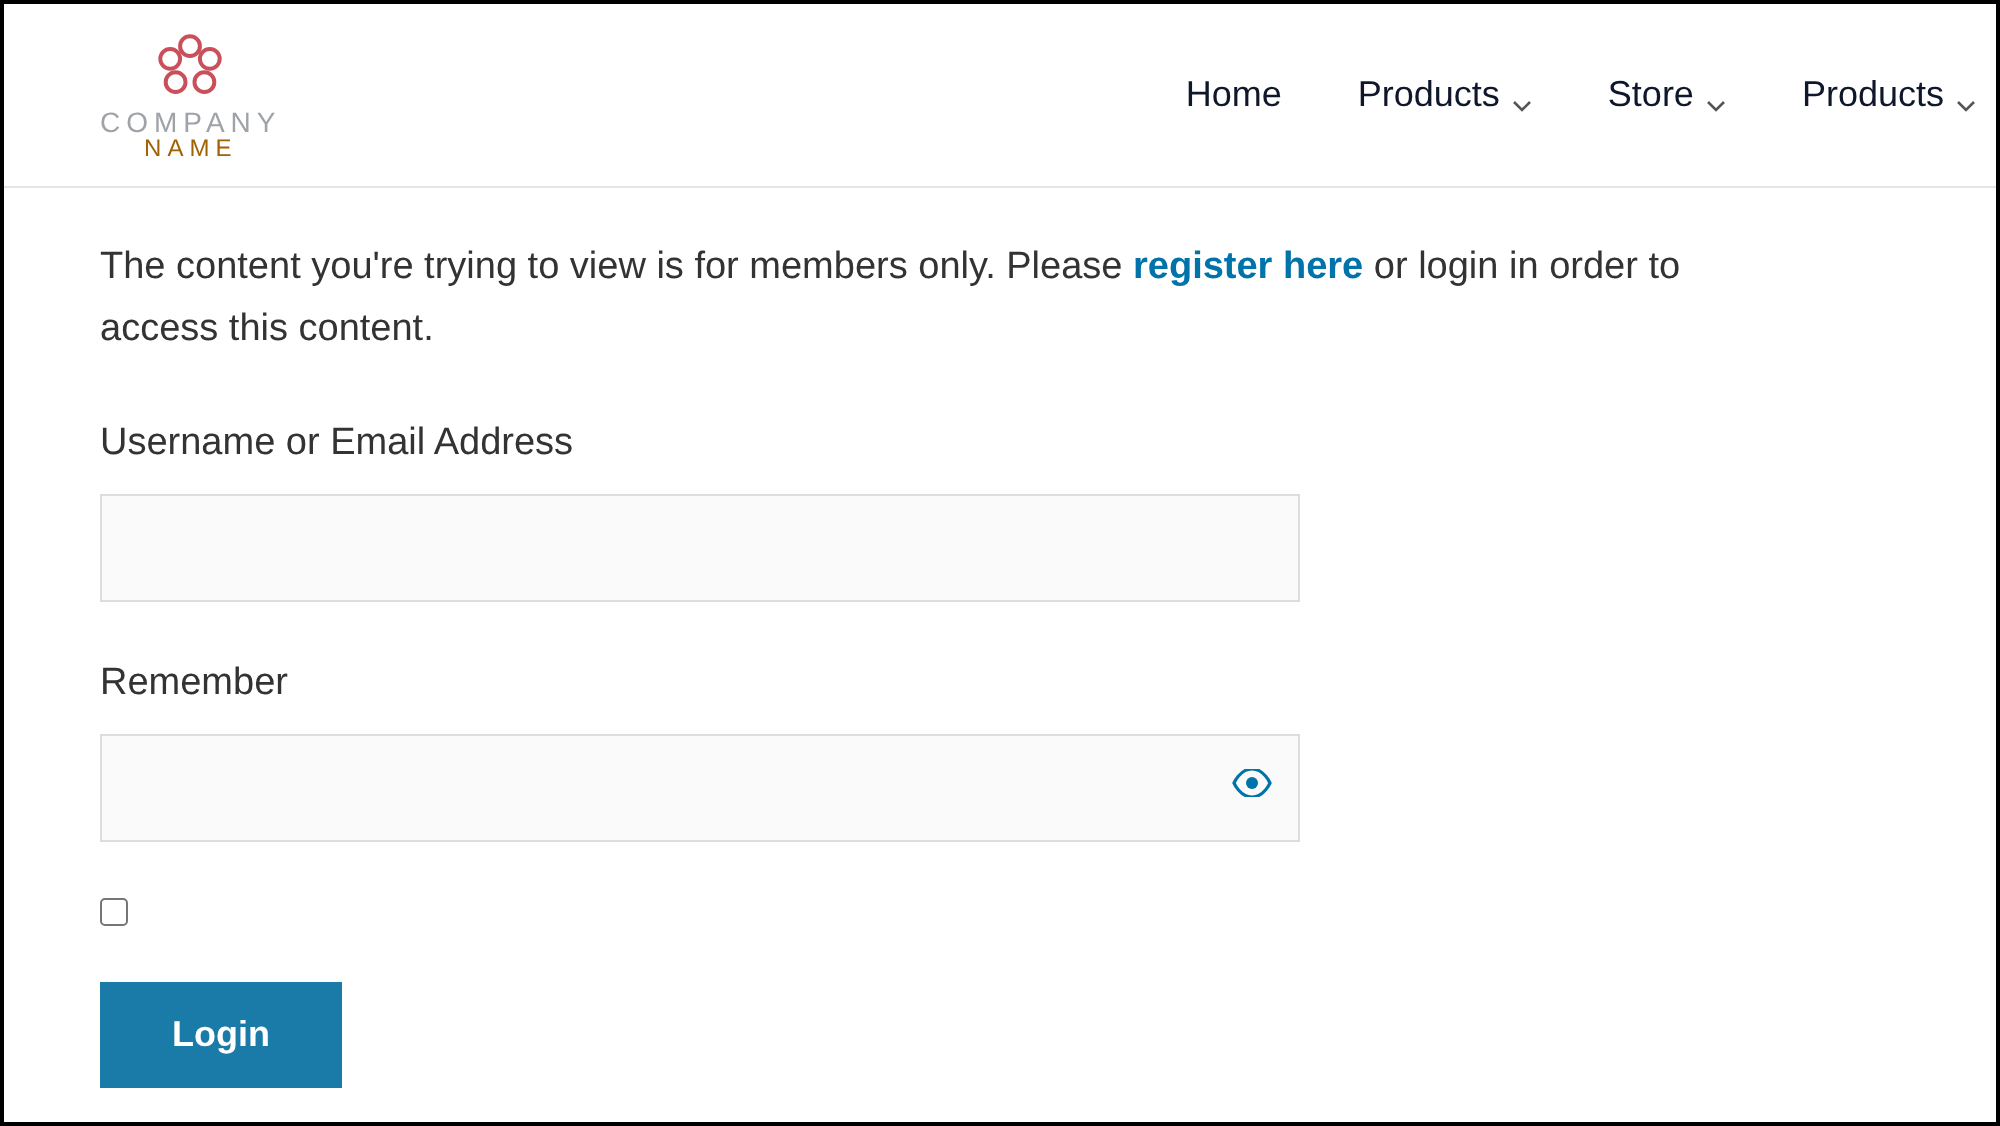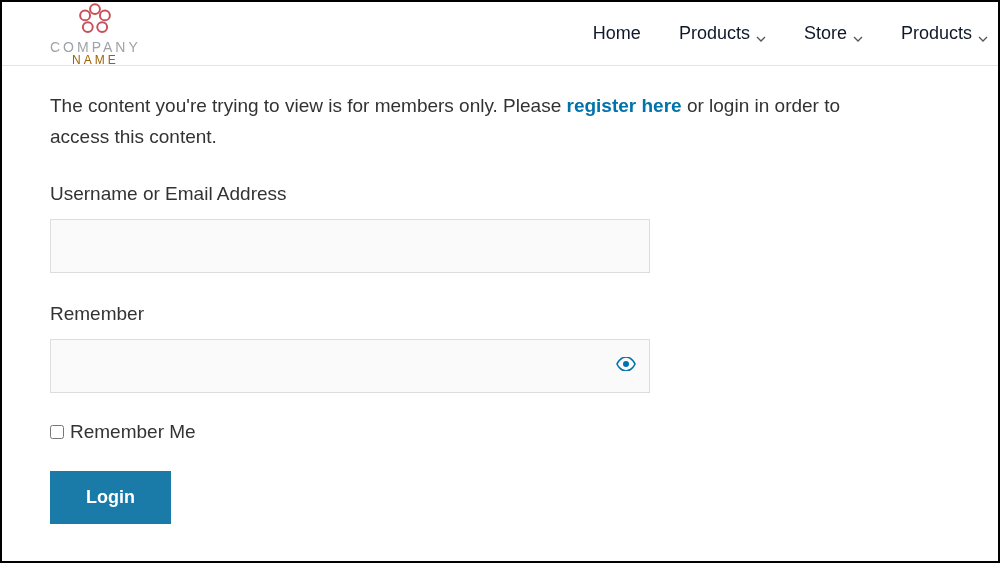--- a/index.html
+++ b/index.html
@@ -14,21 +14,21 @@
       height: 563px;
       border: 2px solid #000;
       overflow: hidden;
     }
     .header {
       display: flex;
       align-items: center;
       justify-content: space-between;
       padding: 4px 10px 4px 48px;
       border-bottom: 1px solid #e5e5e5;
-      height: 64px;
+      height: 92px;
     }
     .logo-block {
       display: flex;
       flex-direction: column;
       align-items: center;
       line-height: 1;
     }
     .logo-svg {
       width: 42px;
       height: 36px;
@@ -197,21 +197,20 @@
         <svg width="20" height="14" viewBox="0 0 20 14">
           <path d="M10 0 C4 0 1 7 1 7 s3 7 9 7 s9-7 9-7 S16 0 10 0 Z" fill="none" stroke="#0073aa" stroke-width="1.6"></path>
           <circle cx="10" cy="7" r="3" fill="#0073aa"></circle>
         </svg>
       </span>
     </div>
   </div>
 
   <div class="remember-row">
     <input type="checkbox" style="">
-    <span>Remember Me</span>
   </div>
 
   <button class="login-btn">Login</button>
 
   <div>
     
   </div>
 </div>
 
 </body></html>

